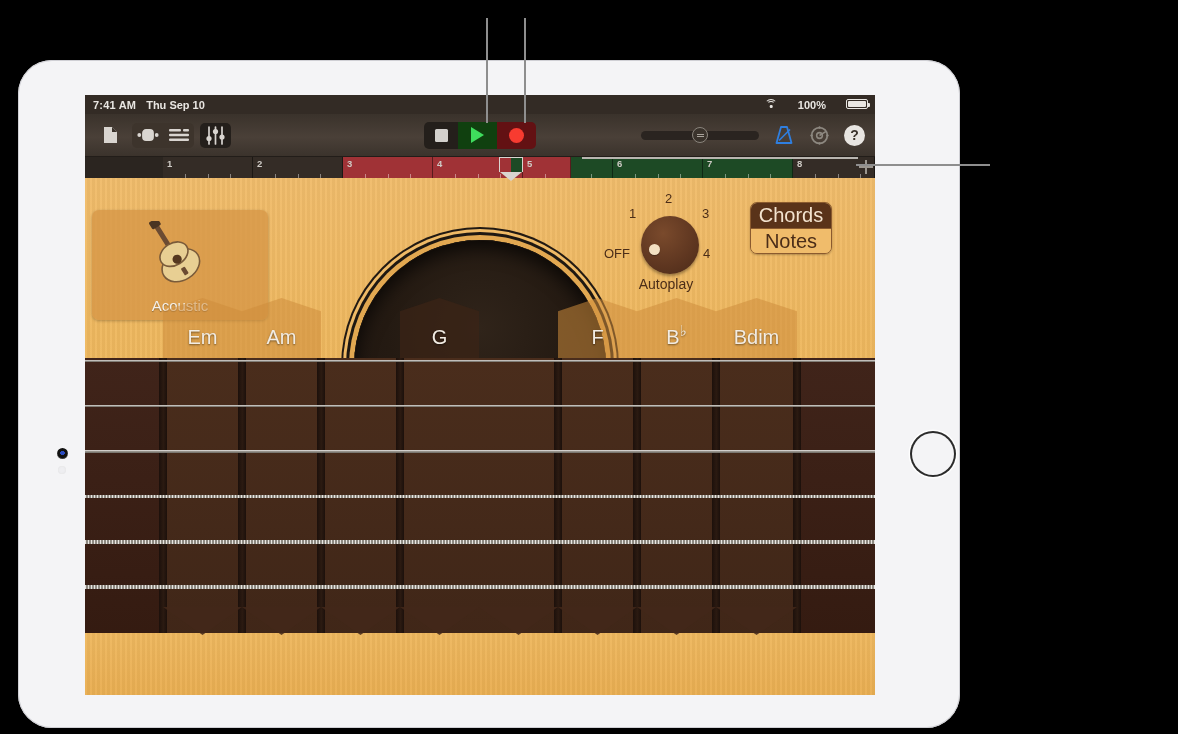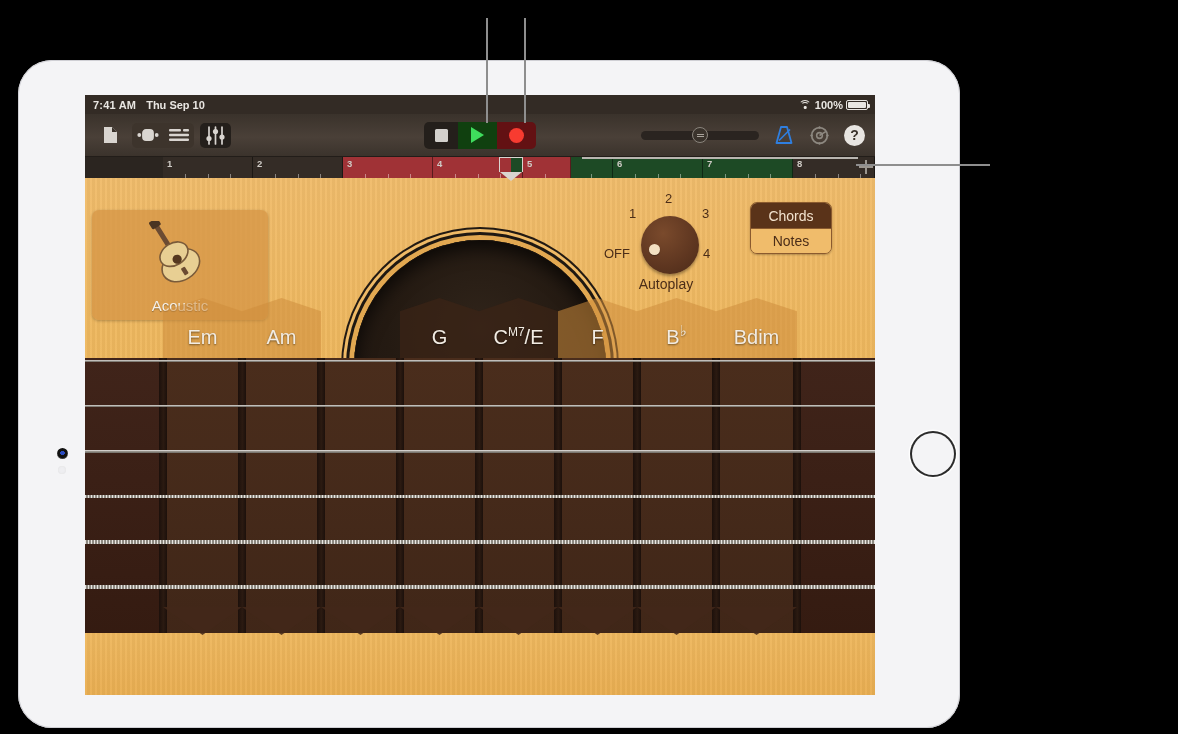--- a/index.html
+++ b/index.html
@@ -47,21 +47,21 @@
 
   
   #statusbar {
     position: relative; height: 19px;
     background: #332b25;
     color: #e9e6e2; font-size: 11px;
     display: flex; align-items: center;
   }
   #statusbar .clock { margin-left: 8px; font-weight: 600; letter-spacing: .2px; }
   #statusbar .date  { margin-left: 10px; font-weight: 600; }
-  #statusbar .right { margin-left: auto; margin-right: 7px; display: flex; align-items: center; gap: 3px; }
+  #statusbar .right { margin-left: auto; margin-right: 7px; display: flex; align-items: flex-start; gap: 20px; }
   .wifi-glyph { display:inline-block; width:13px; height:10px; position:relative; }
   .wifi-glyph i { position:absolute; border:1.4px solid #e9e6e2; border-bottom-color:transparent;
                   border-left-color:transparent; border-right-color:transparent; border-radius:50%; left:50%;
                   transform:translateX(-50%) }
   .wifi-glyph i:nth-child(1){ width:13px;height:13px;top:0 }
   .wifi-glyph i:nth-child(2){ width:8px;height:8px;top:2.5px }
   .wifi-glyph .dot { position:absolute; width:2.6px;height:2.6px;border-radius:50%;background:#e9e6e2;
                      left:50%;top:6.5px;transform:translateX(-50%); border:0 }
   .batt { width:22px; height:10px; border:1px solid #e9e6e2; border-radius:2px; position:relative; }
   .batt::after { content:""; position:absolute; right:-3px; top:3px; width:2px; height:4px;
@@ -191,21 +191,21 @@
   .knob-lbl.n4  { left:93px; top:58px; }
   #autoplay .title { position:absolute; left:0; right:8px; top:88px; text-align:center;
                      font-size:14px; color:#4b2d18; }
 
   
   #cn-toggle {
     position:absolute; left:665px; top:24px; width:82px; height:52px;
     border:1.5px solid #8a5a2e; border-radius:7px; overflow:hidden;
     box-shadow:0 1px 2px rgba(0,0,0,.25);
   }
-  #cn-toggle .seg { height:50%; display:flex; align-items:center; justify-content:center; font-size:14px;text-align:right; }
+  #cn-toggle .seg { height:50%; display:flex; align-items:center; justify-content:center; font-size:20px;text-align:right; }
   #cn-toggle .seg.on  { background:#5a3319; color:#f3e3cf; }
   #cn-toggle .seg.off { background:#f0bc6b; color:#4b2d18; border-top:1px solid #8a5a2e; }
 
   
   #board { position:absolute; left:0; top:120px; right:0; bottom:0; }
   .col { position:absolute; top:0; bottom:0; }
   .tab {
     position:absolute; top:0; width:100%; height:60px;
     background: rgba(206,140,60,.55);
     clip-path: polygon(0 22%, 50% 0, 100% 22%, 100% 100%, 0 100%);
@@ -496,27 +496,20 @@
           <div class="vdiv"></div>
           <div class="notch"></div>
         </div>
         <div class="col" style="left:315px;width:79px;">
           <div class="vdiv"></div>
           <div class="tab" style="background:rgba(60,36,22,.72);">
               <span class="cl">G</span>
             </div>
           <div class="notch"></div>
         </div>
-        <div class="col" style="left:394px;width:79px;">
-          <div class="vdiv"></div>
-          <div class="tab" style="background:rgba(60,36,22,.72);">
-            <span class="cl"><span>C</span><sup>M7</sup><span>/E</span></span>
-          </div>
-          <div class="notch"></div>
-        </div>
         <div class="col" style="left:473px;width:79px;">
           <div class="vdiv"></div>
           <div class="tab">
               <span class="cl">F</span>
             </div>
           <div class="notch"></div>
         </div>
         <div class="col" style="left:552px;width:79px;">
           <div class="vdiv"></div>
           <div class="tab">

